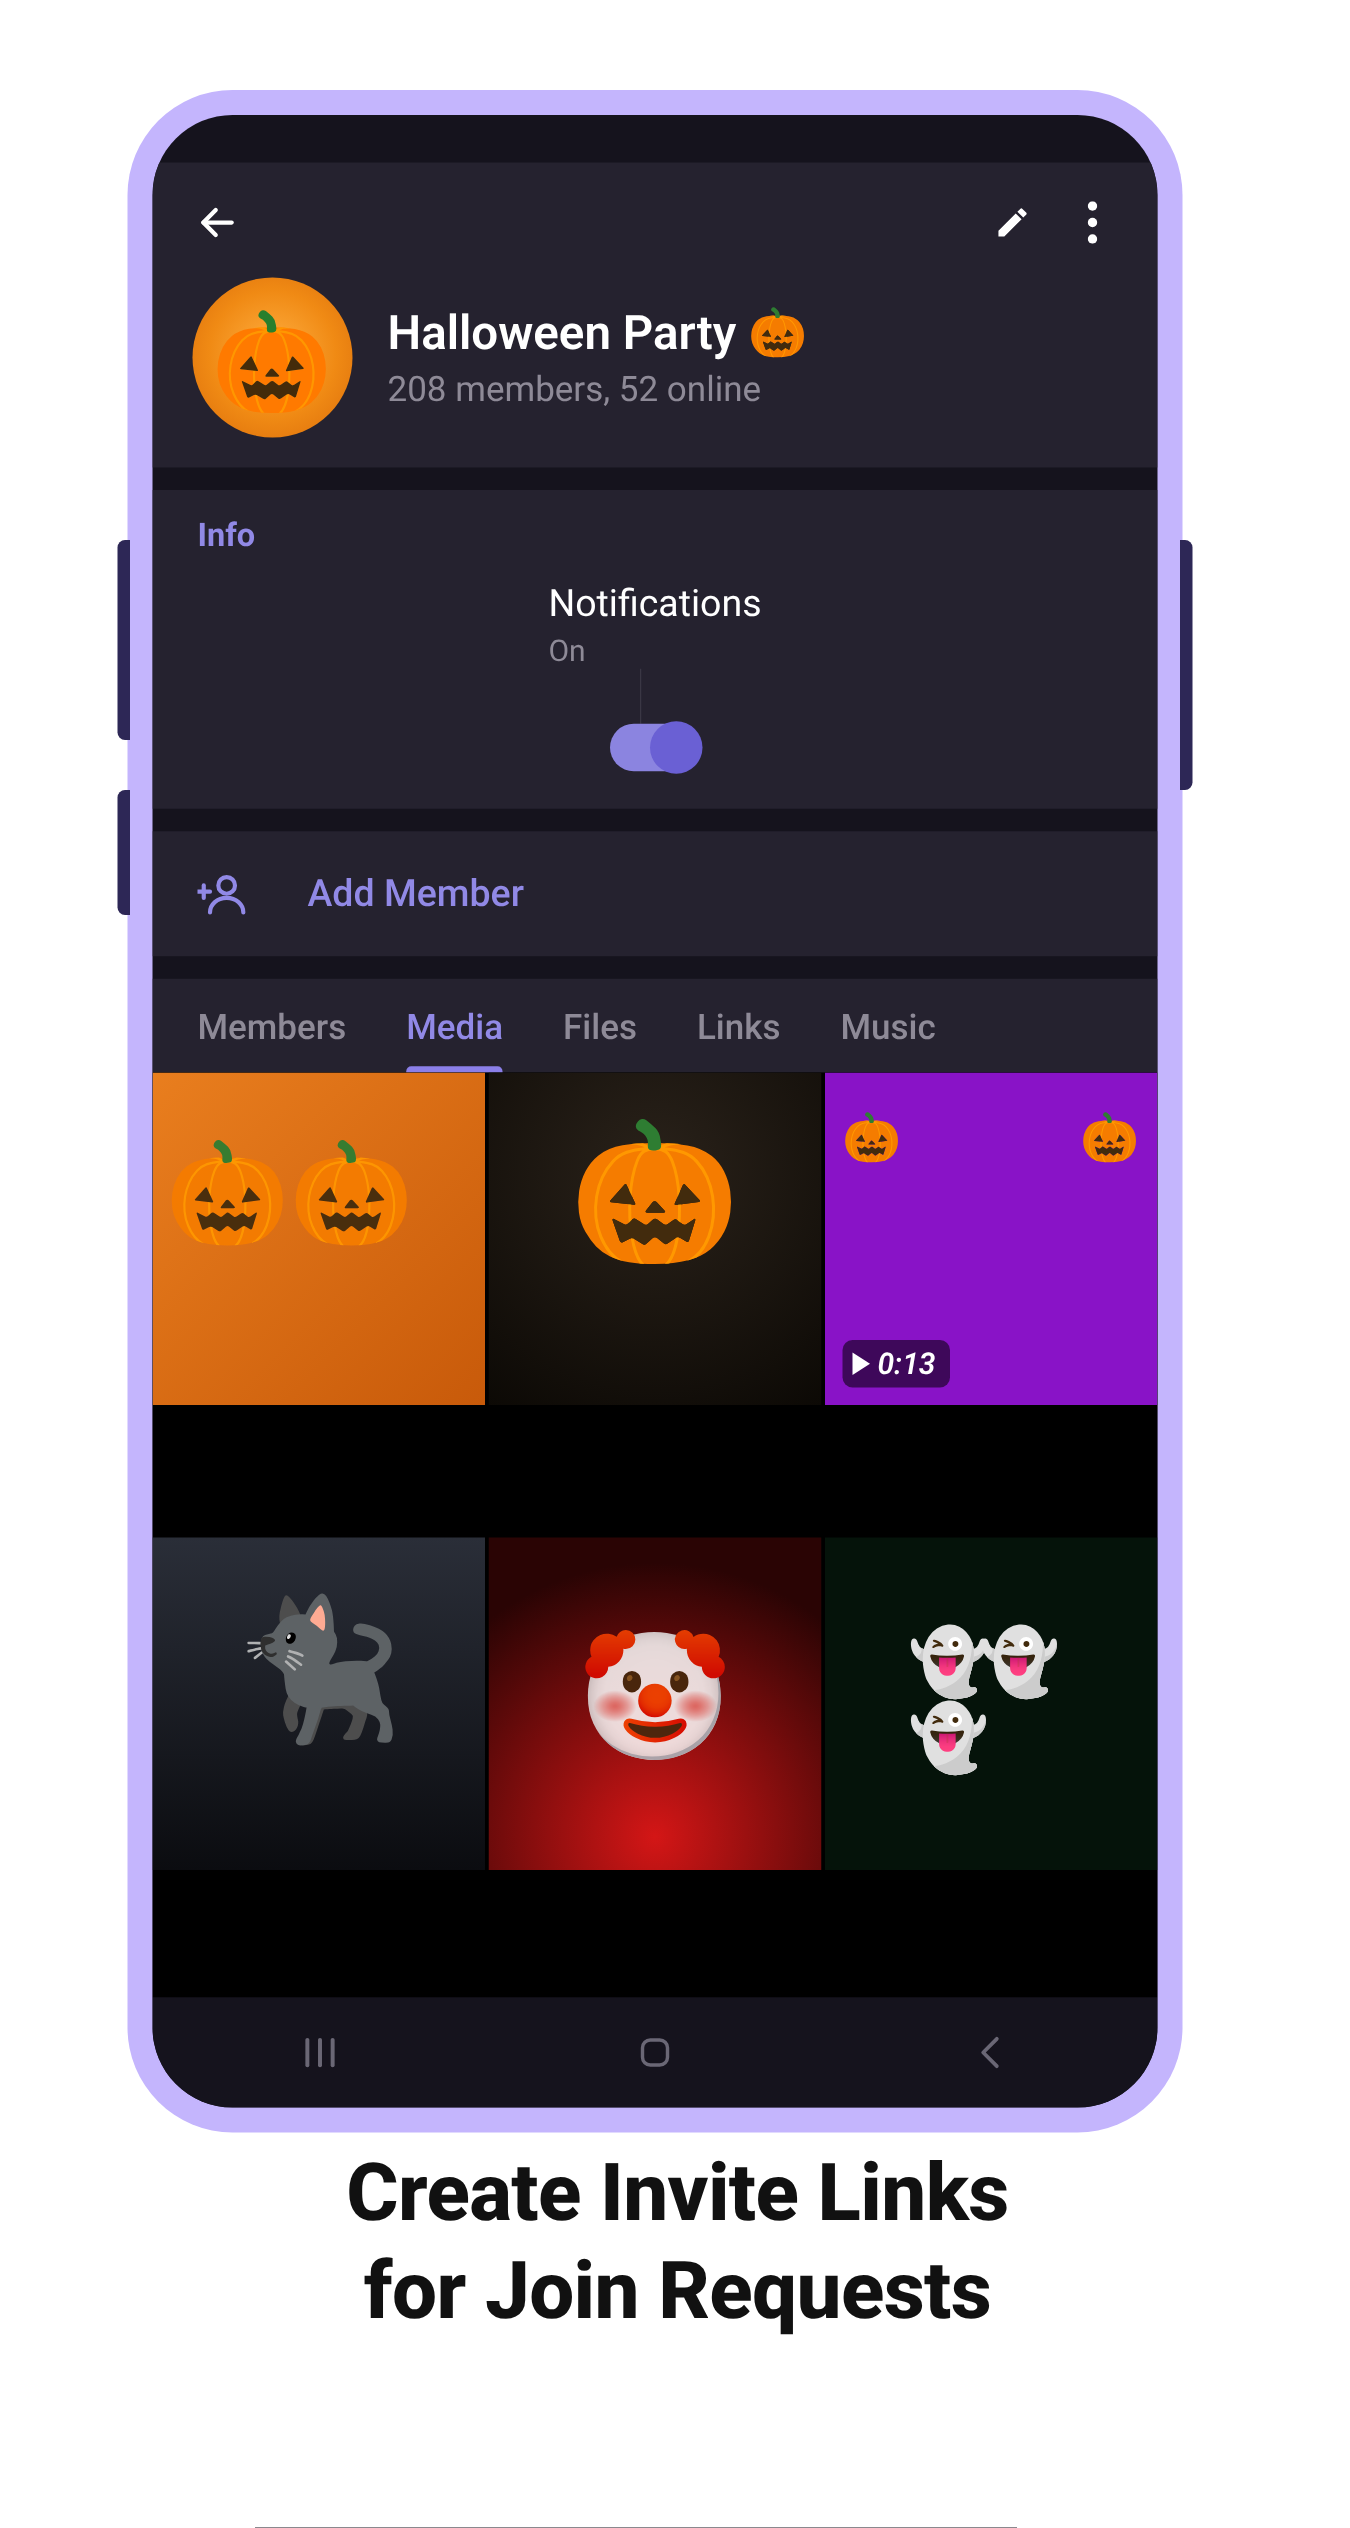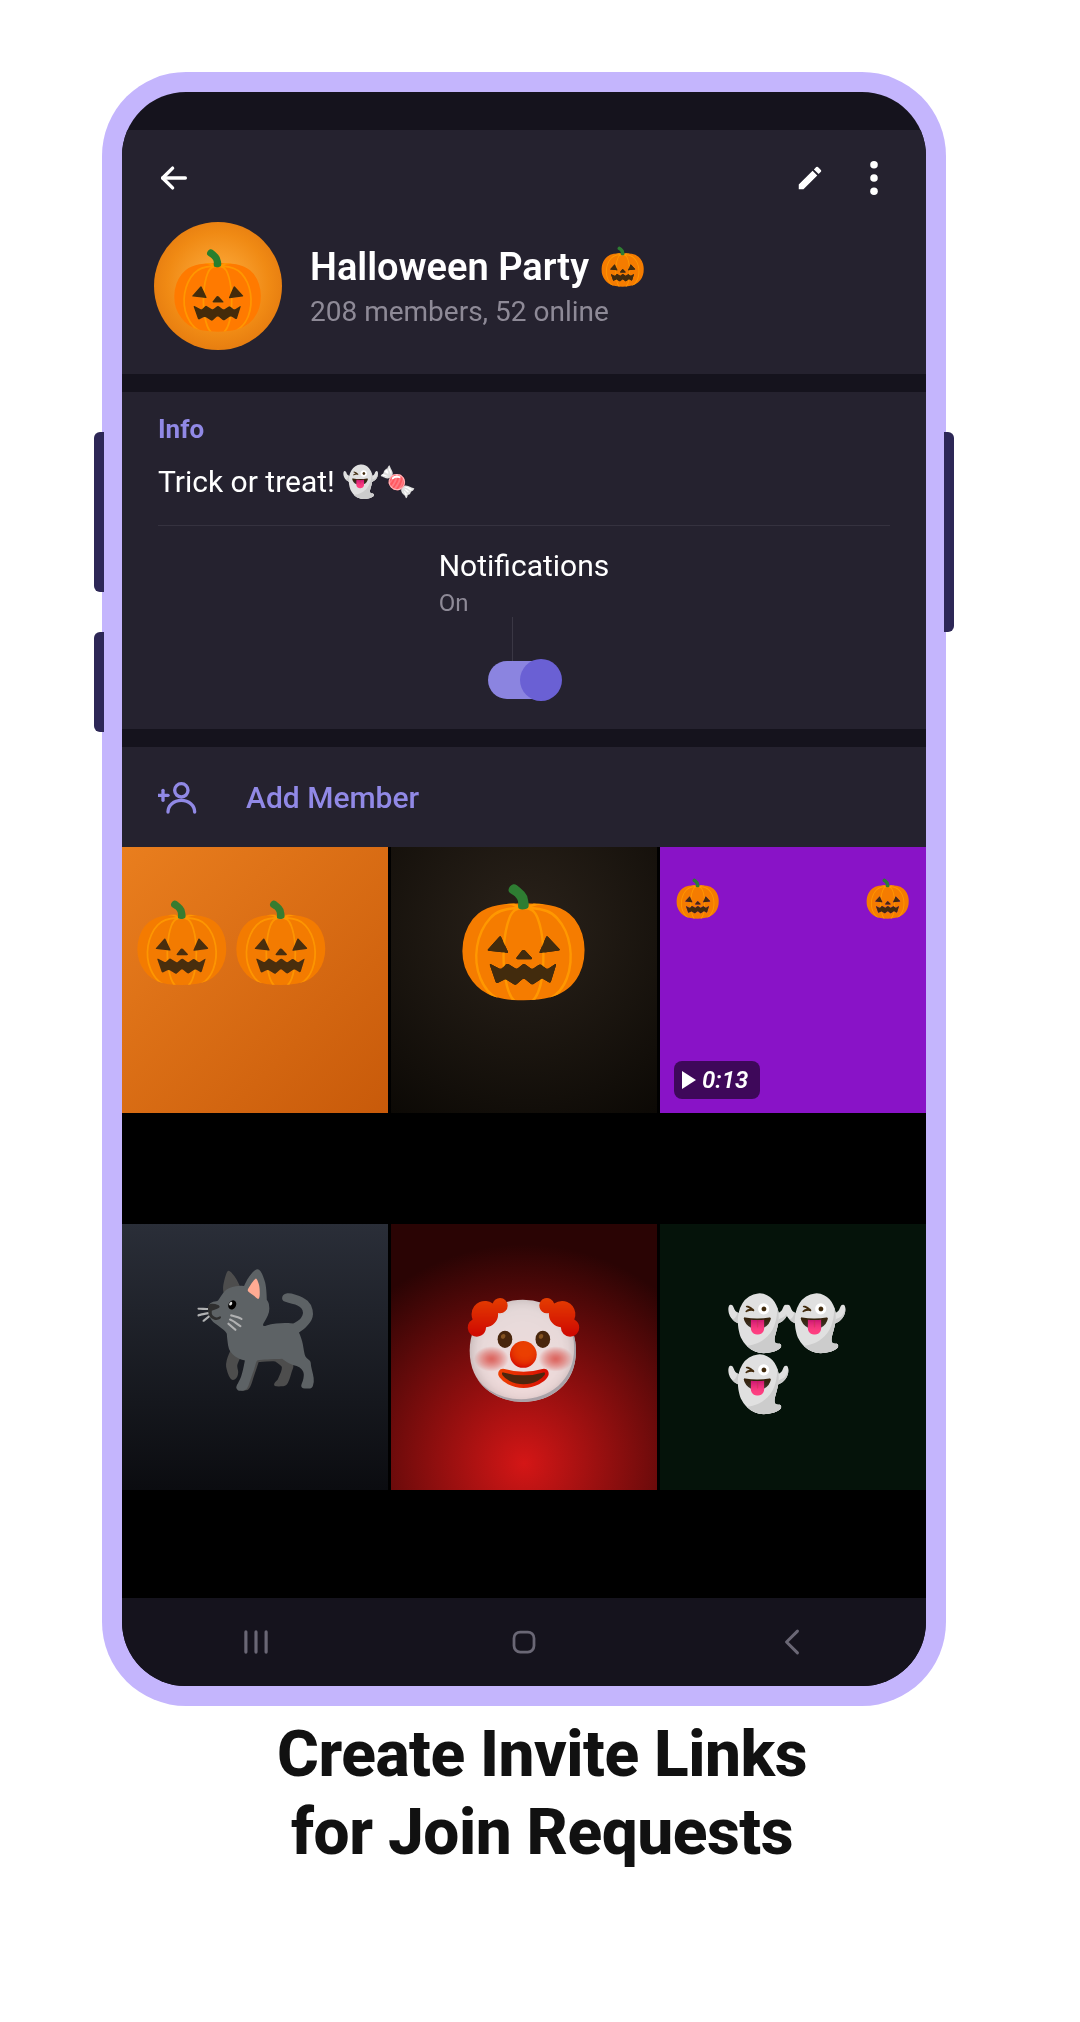--- a/index.html
+++ b/index.html
@@ -285,21 +285,20 @@
             <span>Halloween Party</span>
             <span>🎃</span>
           </div>
           <div class="group-sub">208 members, 52 online</div>
         </div>
       </div>
     </div>
 
     <div class="section info-section">
       <div class="info-label">Info</div>
-      <div class="info-text">Trick or treat! 👻🍬</div>
       <div class="notif-row">
         <div class="notif-text">
           <div class="title">Notifications</div>
           <div class="sub">On</div>
         </div>
         <div class="spacer"></div>
         <div class="divider-v"></div>
         <div class="toggle">
           <div class="knob"></div>
         </div>
@@ -309,20 +308,27 @@
     <div class="section add-member-row">
       <svg width="40" height="40" viewBox="0 0 24 24" fill="none" stroke="currentColor" stroke-width="2" stroke-linecap="round" stroke-linejoin="round">
         <circle cx="14" cy="8" r="4"></circle>
           <path d="M6 21c0-4 3.5-7 8-7s8 3 8 7"></path>
           <line x1="3" y1="8" x2="3" y2="14"></line>
           <line x1="0" y1="11" x2="6" y2="11"></line>
       </svg>
       <span class="label">Add Member</span>
     </div>
 
+    <div class="tabs">
+      <div class="tab">Members</div>
+      <div class="tab active">Media</div>
+      <div class="tab">Files</div>
+      <div class="tab">Links</div>
+      <div class="tab">Music</div>
+    </div>
 
     <div class="media-grid">
       <div class="tile t1"></div>
       <div class="tile t2"></div>
       <div class="tile t3">
         <div class="video-badge">
           <span class="play-glyph"></span>
           <span>0:13</span>
         </div>
       </div>

